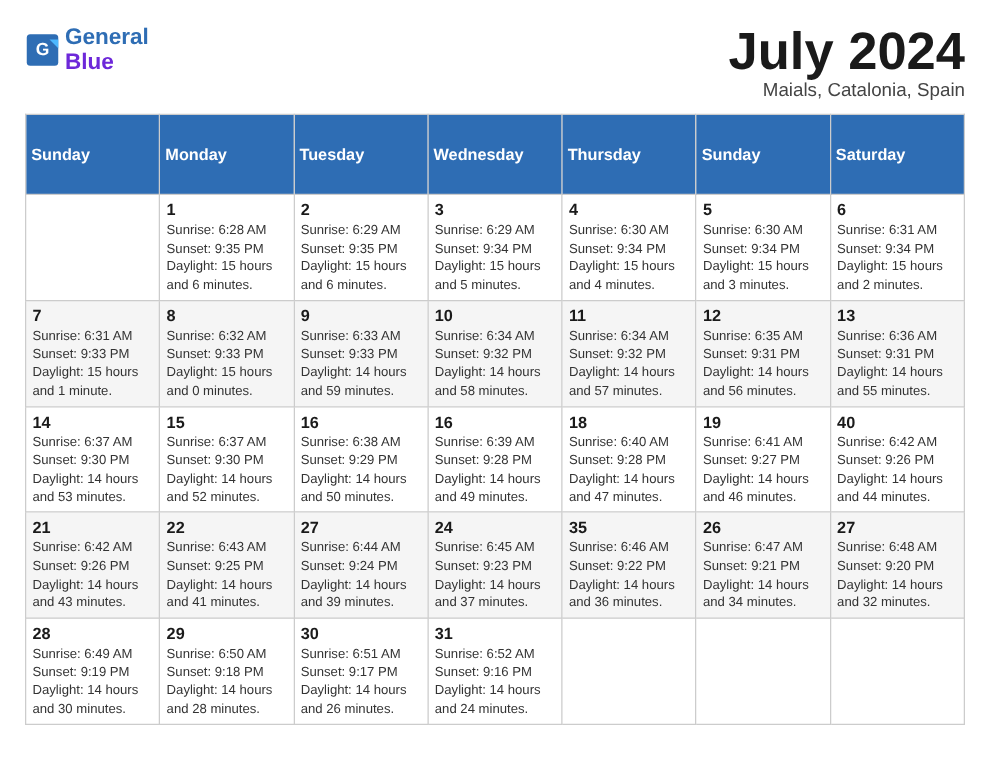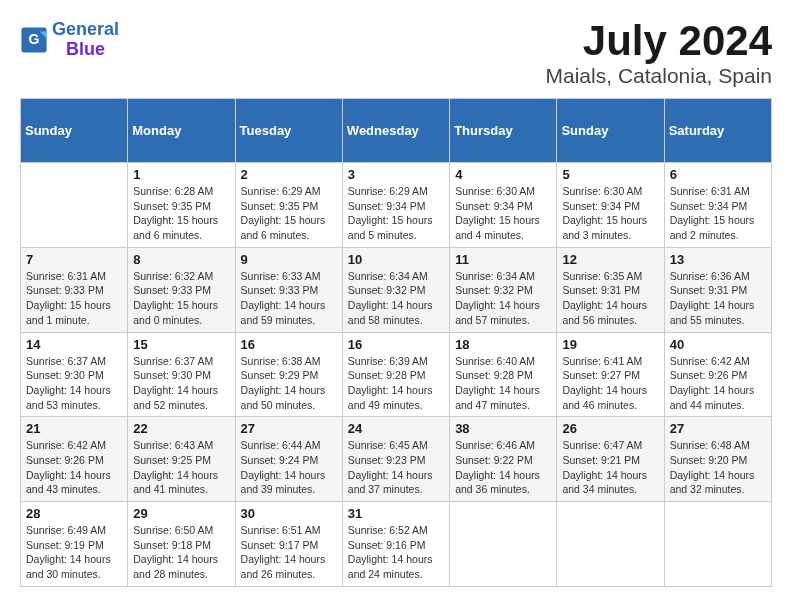--- a/index.html
+++ b/index.html
@@ -19,40 +19,39 @@
     .logo {
       display: flex;
       align-items: center;
       gap: 4px;
     }
     .logo-text {
       font-size: 18px;
       font-weight: bold;
       color: #1a1a1a;
       line-height: 1.1;
-      text-align: center;
     }
     .logo-text span {
       color: #2e6db4;
     }
     .logo-icon {
       width: 28px;
       height: 28px;
     }
     .title-area {
       text-align: right;
     }
     .month-title {
       font-size: 42px;
       font-weight: bold;
       color: #1a1a1a;
       line-height: 1;
     }
     .location {
-      font-size: 21px;
+      font-size: 15px;
       color: #444;
       margin-top: 2px;
     }
     table {
       width: 100%;
       border-collapse: collapse;
       font-size: 11px;
     }
     thead tr th {
       background-color: #2e6db4;
@@ -226,21 +225,21 @@
         </td>
         <td>
           <span class="day-num">27</span>
           <div class="day-info">Sunrise: 6:44 AM<br>Sunset: 9:24 PM<br>Daylight: 14 hours and 39 minutes.</div>
         </td>
         <td>
           <span class="day-num">24</span>
           <div class="day-info">Sunrise: 6:45 AM<br>Sunset: 9:23 PM<br>Daylight: 14 hours and 37 minutes.</div>
         </td>
         <td>
-          <span class="day-num">38</span>
+          <span class="day-num">35</span>
           <div class="day-info">Sunrise: 6:46 AM<br>Sunset: 9:22 PM<br>Daylight: 14 hours and 36 minutes.</div>
         </td>
         <td>
           <span class="day-num">26</span>
           <div class="day-info">Sunrise: 6:47 AM<br>Sunset: 9:21 PM<br>Daylight: 14 hours and 34 minutes.</div>
         </td>
         <td>
           <span class="day-num">27</span>
           <div class="day-info">Sunrise: 6:48 AM<br>Sunset: 9:20 PM<br>Daylight: 14 hours and 32 minutes.</div>
         </td>

